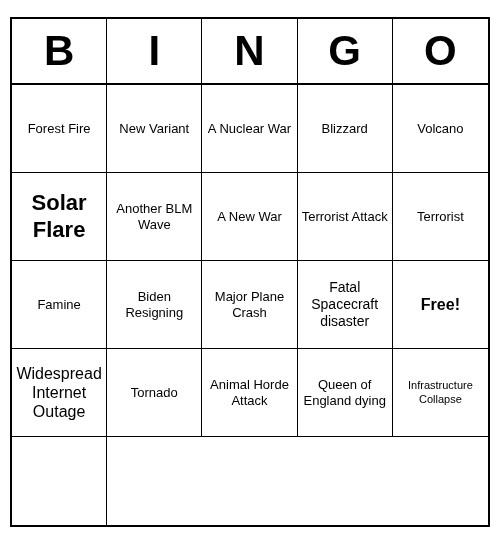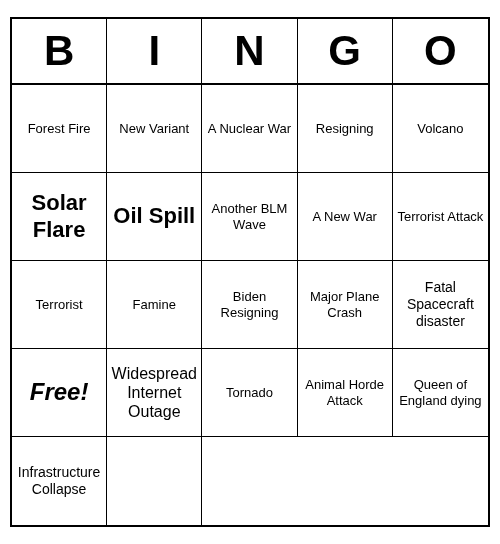--- a/index.html
+++ b/index.html
@@ -52,53 +52,51 @@
       border-right: none;
     }
     .bingo-cell:nth-child(n+21) {
       border-bottom: none;
     }
     .bingo-cell.large-text {
       font-size: 22px;
       font-weight: bold;
     }
     .bingo-cell.free {
-      font-size: 24px;
+      font-size: 16px;
       font-weight: bold;
-      font-style: italic;
     }
   </style>
 </head>
 <body>
 
 <div class="bingo-card">
   <div class="bingo-header">
   <div class="bingo-letter">B</div>
       <div class="bingo-letter">I</div>
       <div class="bingo-letter">N</div>
       <div class="bingo-letter">G</div>
       <div class="bingo-letter">O</div>
     </div>
   <div class="bingo-grid">
   <div class="bingo-cell">Forest Fire</div>
       <div class="bingo-cell">New Variant</div>
       <div class="bingo-cell">A Nuclear War</div>
-      <div class="bingo-cell">Resigning</div>
+      <div class="bingo-cell">Blizzard</div>
       <div class="bingo-cell">Volcano</div>
       <div class="bingo-cell large-text">Solar Flare</div>
-      <div class="bingo-cell large-text">Oil Spill</div>
       <div class="bingo-cell">Another BLM Wave</div>
       <div class="bingo-cell">A New War</div>
       <div class="bingo-cell">Terrorist Attack</div>
       <div class="bingo-cell">Terrorist</div>
       <div class="bingo-cell">Famine</div>
       <div class="bingo-cell">Biden Resigning</div>
       <div class="bingo-cell">Major Plane Crash</div>
       <div class="bingo-cell" style="font-size: 14px;">Fatal Spacecraft disaster</div>
       <div class="bingo-cell free">Free!</div>
       <div class="bingo-cell" style="font-size: 16px;">Widespread Internet Outage</div>
       <div class="bingo-cell">Tornado</div>
       <div class="bingo-cell">Animal Horde Attack</div>
       <div class="bingo-cell">Queen of England dying</div>
-      <div class="bingo-cell" style="font-size: 14px;">Infrastructure Collapse</div>
+      <div class="bingo-cell" style="font-size: 11px;">Infrastructure Collapse</div>
       <div class="bingo-cell"></div>
     </div>
 </div>
 
 </body></html>

